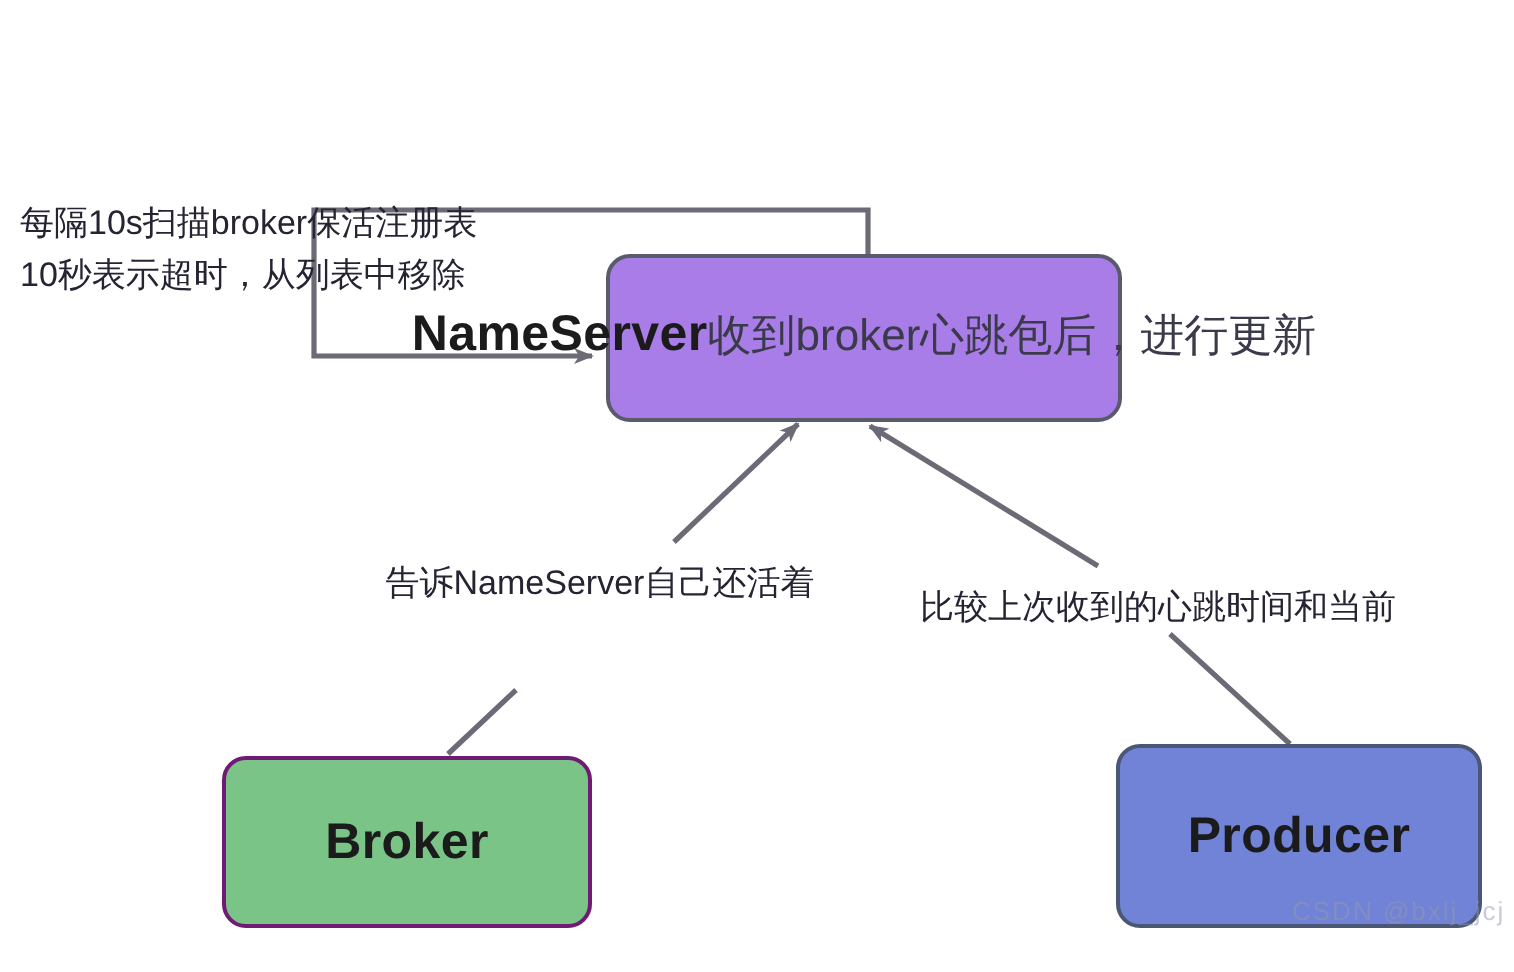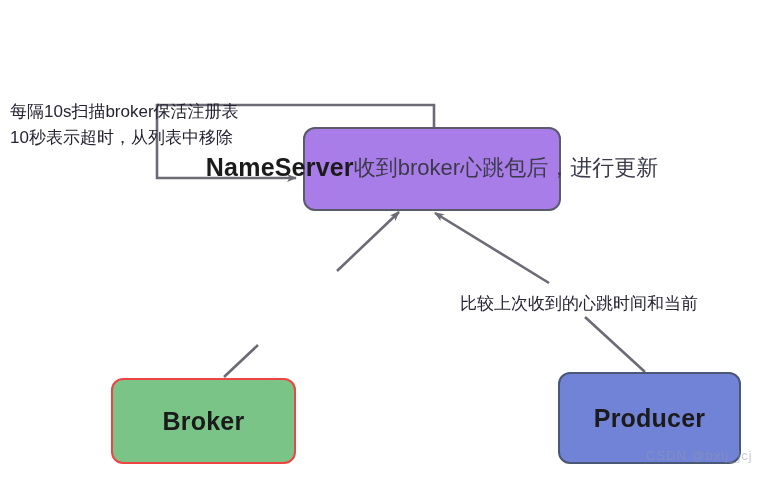--- a/index.html
+++ b/index.html
@@ -62,21 +62,21 @@
     font-size: 22px;
     line-height: 22px;
   }
 
   #node-broker {
     left: 111px;
     top: 378px;
     width: 185px;
     height: 86px;
     background: #79c486;
-    border: 2px solid #ef4444;
+    border: 2px solid #701a75;
   }
   #node-broker .node-title {
     font-size: 25px;
     line-height: 30px;
   }
 
   #node-producer {
     left: 558px;
     top: 372px;
     width: 183px;
@@ -178,20 +178,21 @@
   <div class="node" id="node-producer">
     <span class="node-title">Producer</span>
   </div>
 
   <div class="label" id="label-scan">
     <span class="label-line">每隔10s扫描broker保活注册表</span>
     <span class="label-line">10秒表示超时，从列表中移除</span>
   </div>
 
   <div class="label" id="label-heartbeat">
+    <span class="label-line">告诉NameServer自己还活着</span>
   </div>
 
   <div class="label" id="label-route">
     <span class="label-line">比较上次收到的心跳时间和当前</span>
   </div>
 
   <div class="watermark" id="watermark-csdn">CSDN @bxlj_jcj</div>
 
 </div>
 

